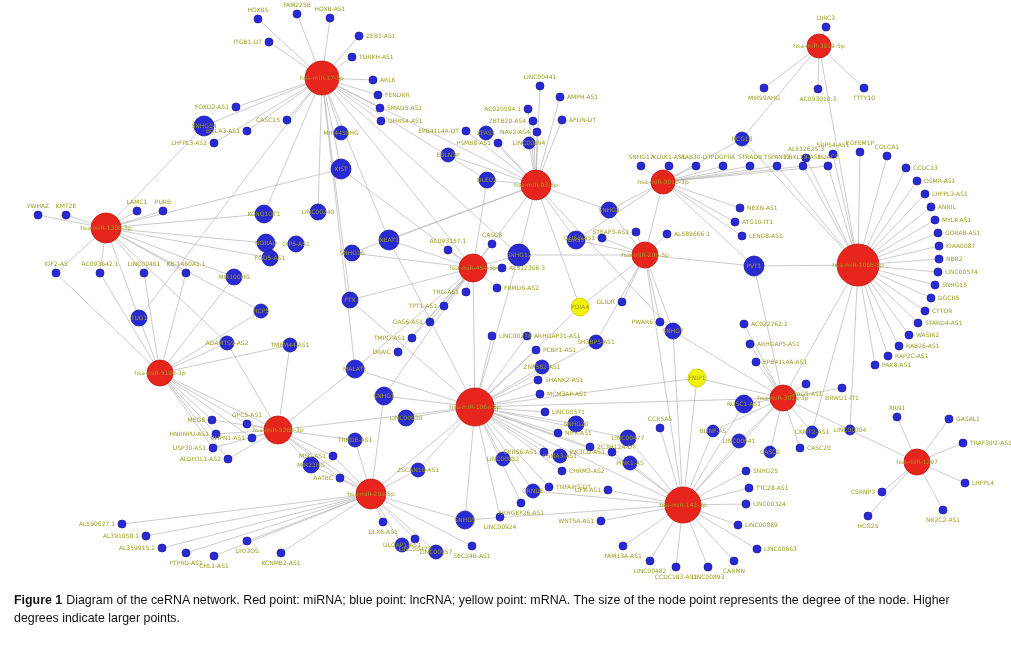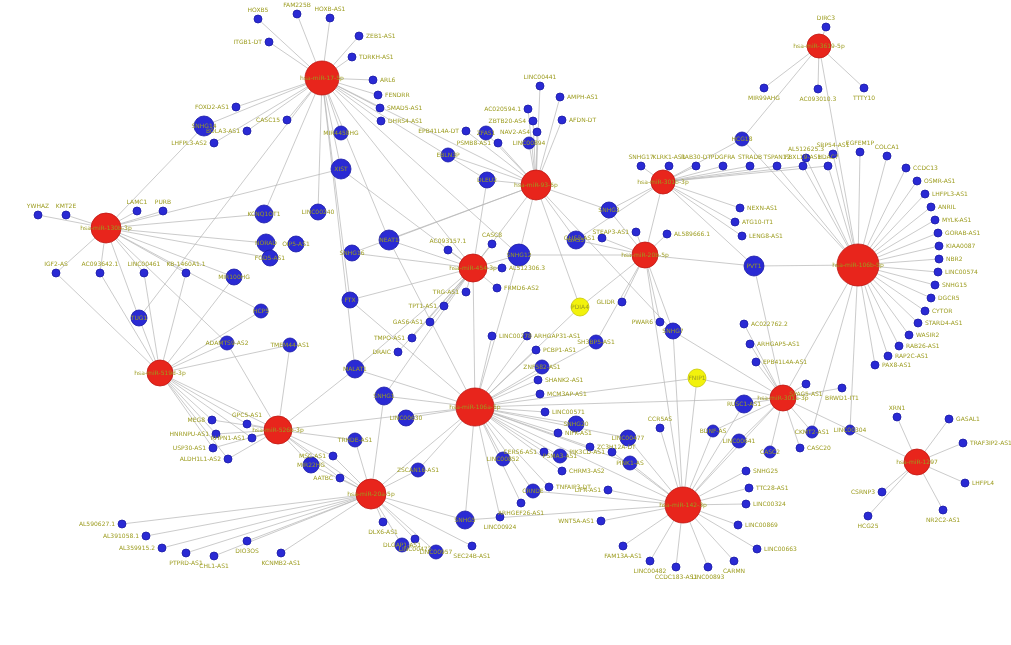--- a/index.html
+++ b/index.html
@@ -697,13 +697,14 @@
         <text x="597" y="449" text-anchor="start" class="nlabel">ZC3H12A-DT</text>
         <text x="537" y="454" text-anchor="end" class="nlabel">CERS6-AS1</text>
         <text x="569" y="473" text-anchor="start" class="nlabel">CHRM3-AS2</text>
         <text x="556" y="489" text-anchor="start" class="nlabel">TNFAIP3-DT</text>
         <text x="521" y="515" text-anchor="middle" class="nlabel">ARHGEF26-AS1</text>
         <text x="500" y="529" text-anchor="middle" class="nlabel">LINC00924</text>
         <text x="605" y="454" text-anchor="end" class="nlabel">PIK3CD-AS1</text>
         <text x="660" y="421" text-anchor="middle" class="nlabel">CCR5AS</text>
       </svg>
   </div>
+  <p class="caption"><strong>Figure 1</strong><span>Diagram of the ceRNA network. Red point: miRNA; blue point: lncRNA; yellow point: mRNA. The size of the node point represents the degree of the node. Higher degrees indicate larger points.</span></p>
 </div>
 
 </body></html>

